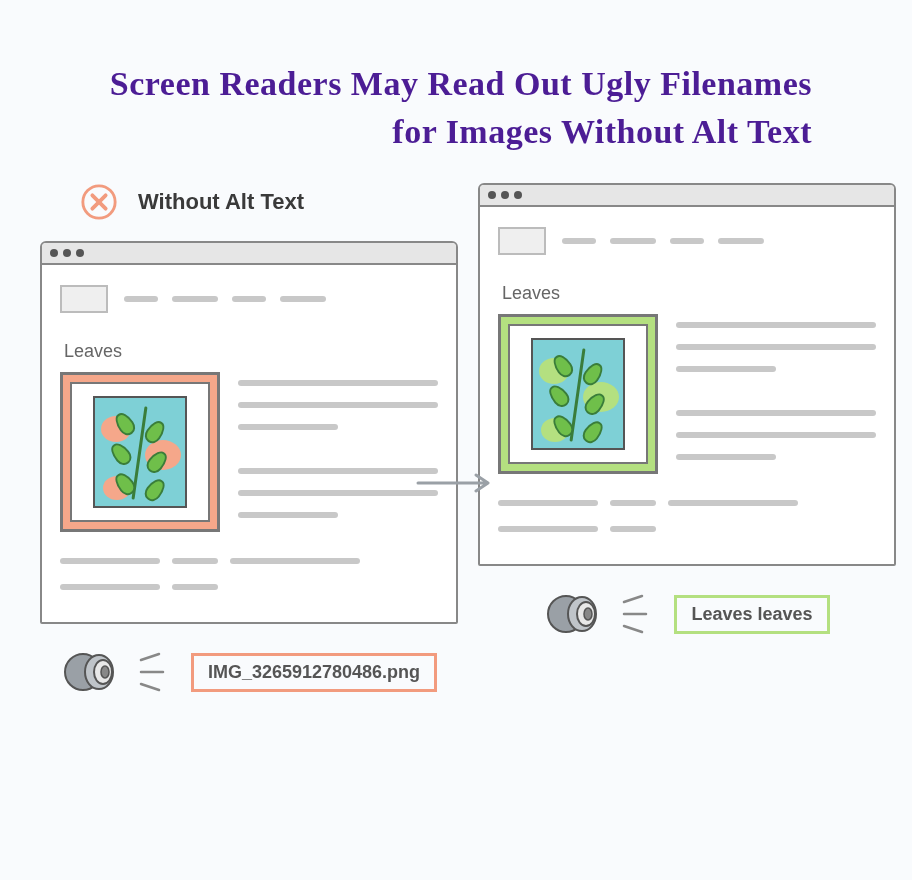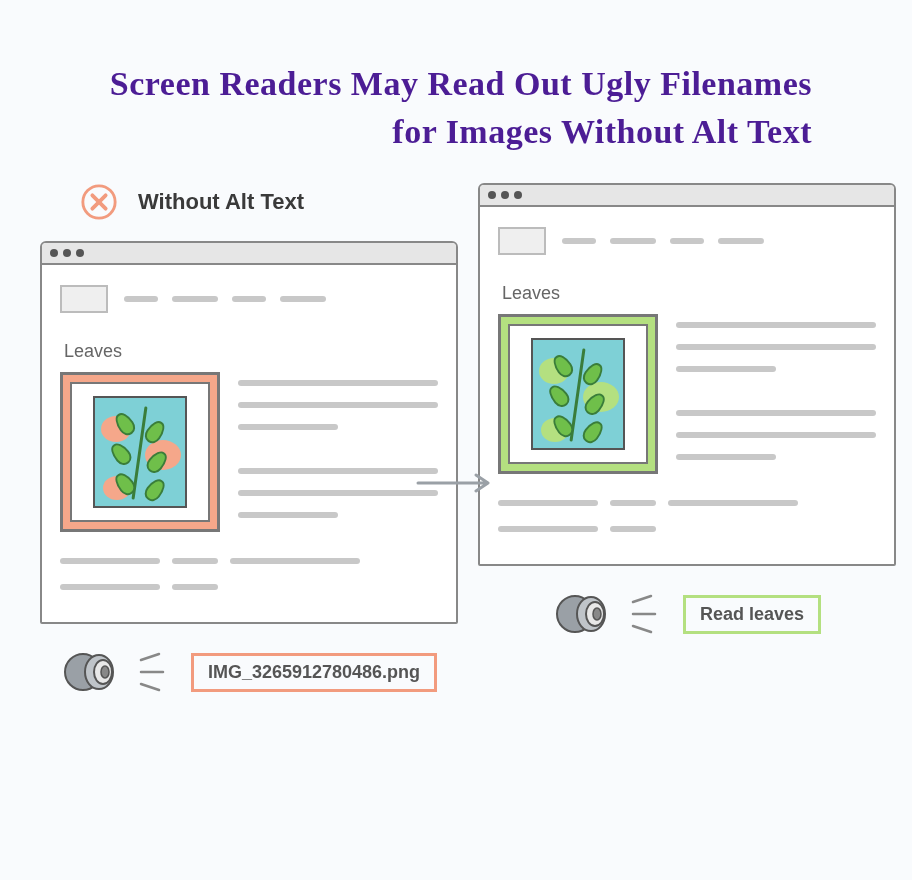--- a/index.html
+++ b/index.html
@@ -319,17 +319,17 @@
     <div class="speaker-row">
       <svg class="speaker-svg" viewBox="0 0 62 52">
         <ellipse cx="22" cy="26" rx="18" ry="18" fill="#9aa0a6" stroke="#555" stroke-width="2"></ellipse>
         <ellipse cx="38" cy="26" rx="14" ry="17" fill="#bfc4c9" stroke="#555" stroke-width="2"></ellipse>
         <ellipse cx="42" cy="26" rx="9" ry="12" fill="#e8e8e8" stroke="#555" stroke-width="2"></ellipse>
         <ellipse cx="44" cy="26" rx="4" ry="6" fill="#888" stroke="#555" stroke-width="1.5"></ellipse>
       </svg>
       <svg class="sound-lines" viewBox="0 0 40 40">
         <path d="M4 8 L22 2 M4 20 L26 20 M4 32 L22 38" stroke="#888" stroke-width="2.5" stroke-linecap="round"></path>
       </svg>
-      <div class="speech-box green">Read leaves</div>
+      <div class="speech-box green">Leaves leaves</div>
     </div>
   </div>
 
 </div>
 
 </body></html>

